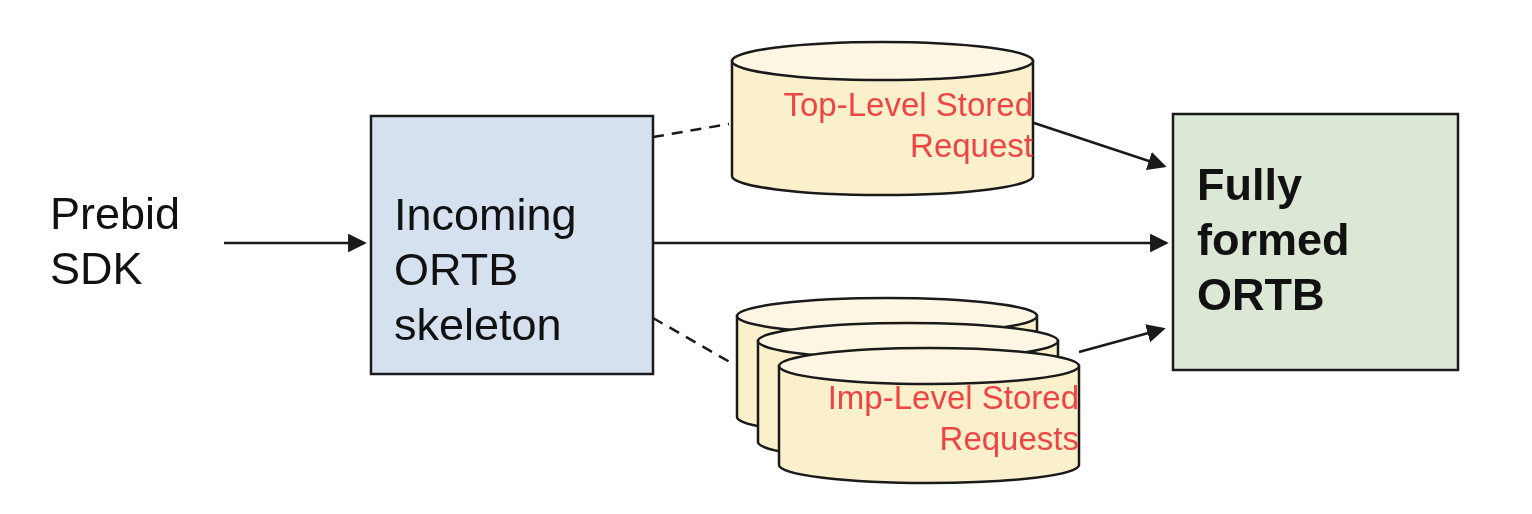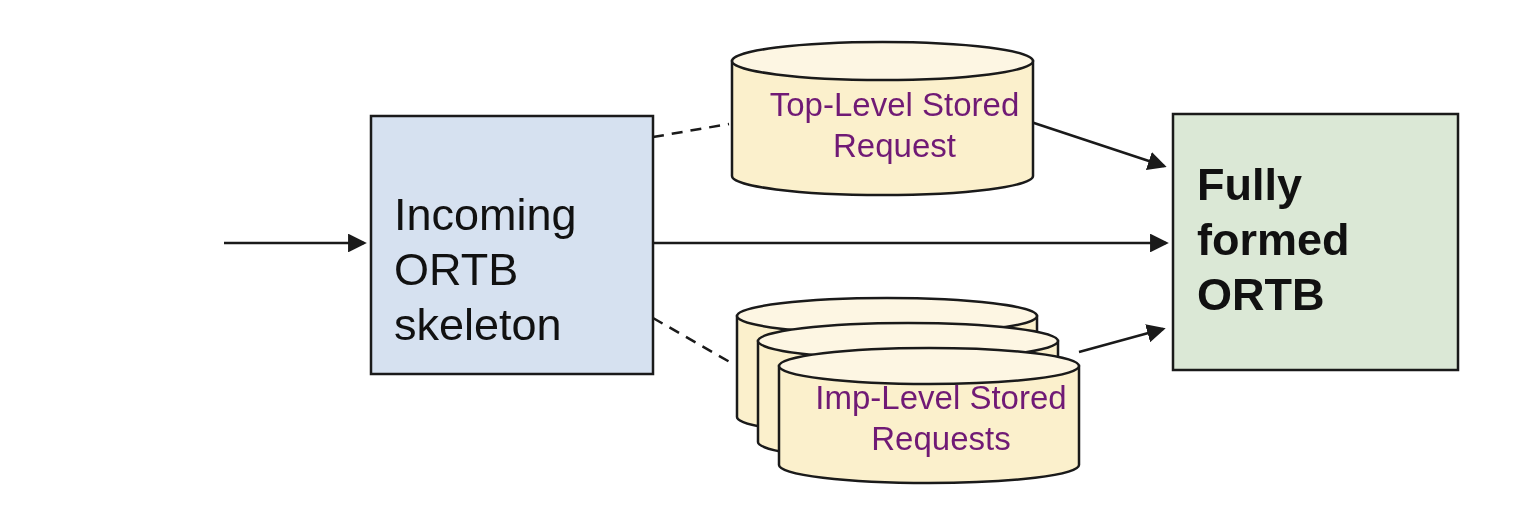--- a/index.html
+++ b/index.html
@@ -34,25 +34,24 @@
   }
   .node-label {
     position: absolute;
     color: #111111;
     font-size: 45px;
     line-height: 55px;
     letter-spacing: 0;
   }
   .cyl-label {
     position: absolute;
-    color: #701a75;
+    color: #ef4444;
     font-size: 33px;
     line-height: 41px;
-    text-align: center;
-    padding-left: 12px;
+    text-align: right;
   }
 </style>
 </head>
 <body>
 
 <div id="canvas">
 
   <svg id="shapes" width="1532" height="514" viewBox="0 0 1532 514">
     <defs>
       <marker id="arrow" viewBox="0 0 10 10" refX="8.5" refY="5" markerWidth="7.5" markerHeight="7.5" orient="auto">
@@ -81,20 +80,21 @@
       <ellipse class="shape" cx="887" cy="316" rx="150" ry="18" fill="#fdf6e3"></ellipse>
 
       <path class="shape" d="M758,341 L758,442 A150,18 0 0 0 1058,442 L1058,341 Z" fill="#fbf0cc"></path>
       <ellipse class="shape" cx="908" cy="341" rx="150" ry="18" fill="#fdf6e3"></ellipse>
 
       <path class="shape" d="M779,366 L779,465 A150,18 0 0 0 1079,465 L1079,366 Z" fill="#fbf0cc"></path>
       <ellipse class="shape" cx="929" cy="366" rx="150" ry="18" fill="#fdf6e3"></ellipse>
     </g>
   </svg>
 
+  <div class="node-label" style="left:50px; top:186px; width:170px;">Prebid SDK</div>
 
   <div class="node-label" style="left:394px; top:159px; width:230px;margin-top:28px;">Incoming ORTB skeleton</div>
 
   <div class="cyl-label" style="left:732px; top:84px; width:301px;">Top-Level Stored Request</div>
 
   <div class="cyl-label" style="left:779px; top:377px; width:300px;">Imp-Level Stored Requests</div>
 
   <div class="node-label" style="left:1197px; top:157px; width:210px;font-weight:bold;">Fully formed ORTB</div>
 
 </div>

